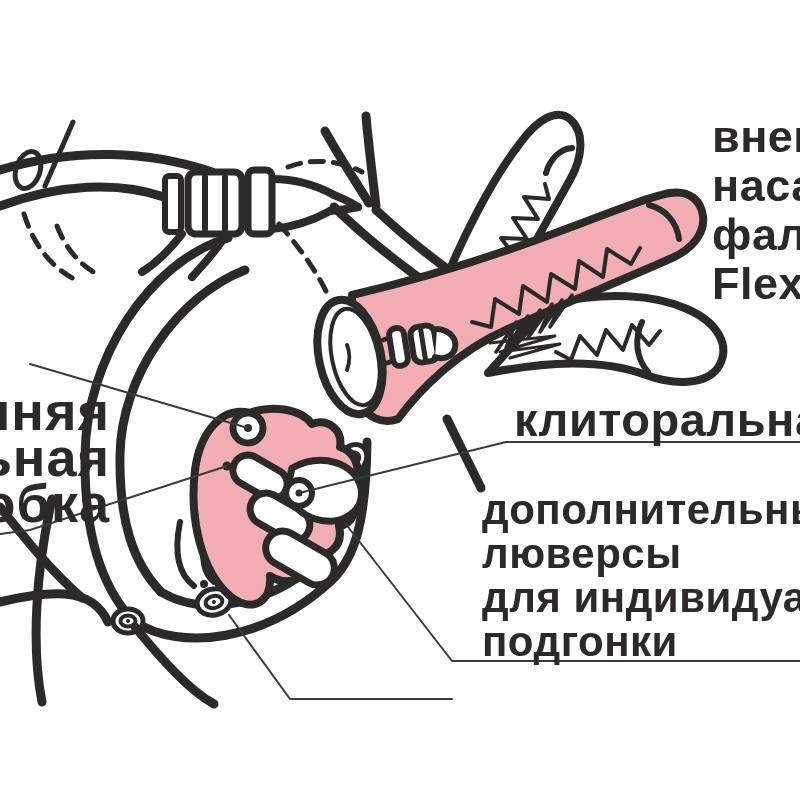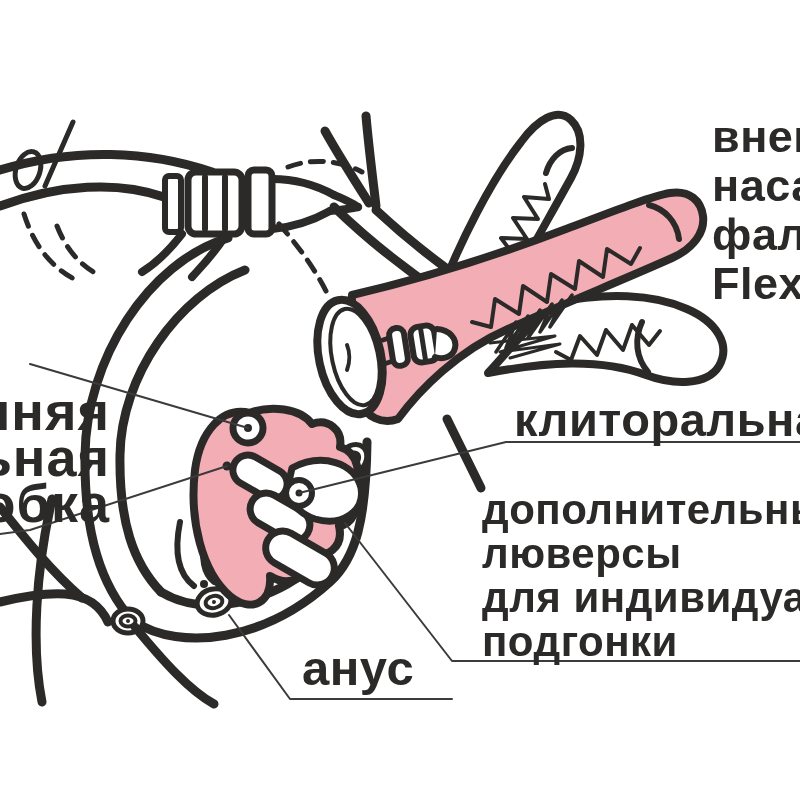--- a/index.html
+++ b/index.html
@@ -177,15 +177,14 @@
 
 <div class="lbl" id="lbl-clitoral">клиторальная</div>
 
 <div class="lbl" id="lbl-eyelets">
   <div>дополнительные</div>
   <div>люверсы</div>
   <div>для индивидуальной</div>
   <div>подгонки</div>
 </div>
 
-<div class="lbl" id="lbl-anus">анус</div>
 
 </div>
 
 </body></html>

